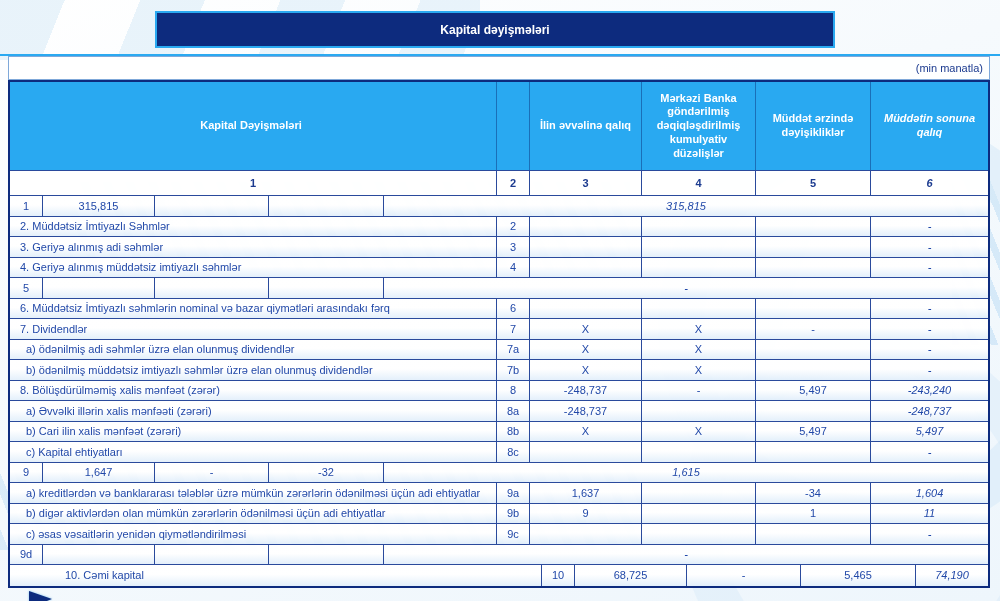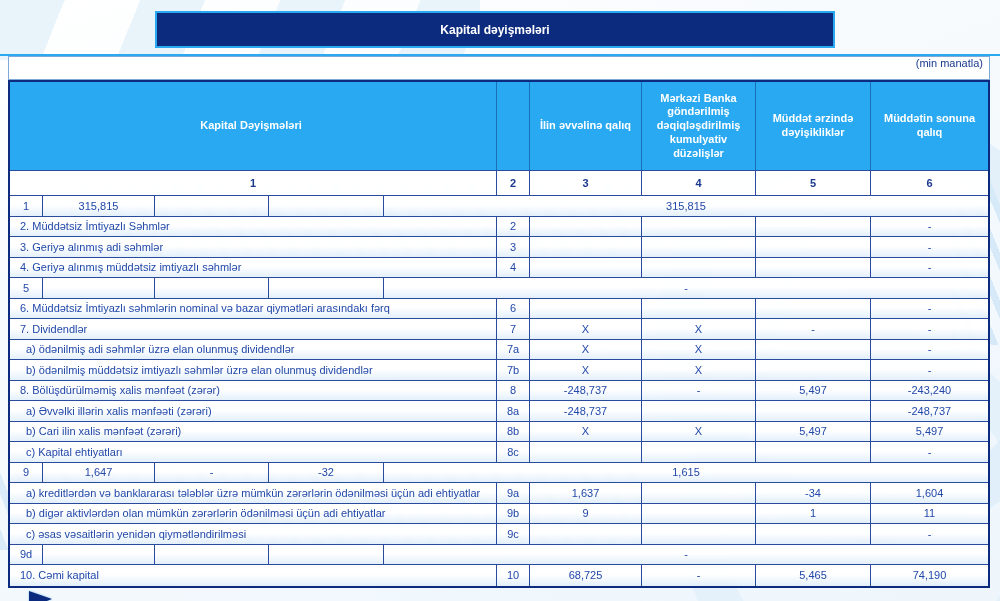--- a/index.html
+++ b/index.html
@@ -30,53 +30,53 @@
     position:absolute;left:155px;top:11px;width:680px;height:37px;z-index:2;
     background:#0d2b7e;border:2px solid #2aa9f1;box-sizing:border-box;
     display:flex;align-items:center;justify-content:center;
     color:#ffffff;font-size:12px;font-weight:bold;
   }
   
   .top-rule{position:absolute;left:0;top:54px;width:1000px;height:2px;background:#2aa9f1;z-index:1;}
   .unit-band{
     position:absolute;left:8px;top:56px;width:982px;height:24px;z-index:2;
     background:rgba(255,255,255,.88);border:1px solid #7fa8d9;box-sizing:border-box;
-    display:flex;justify-content:flex-end;
+    display:flex;align-items:center;justify-content:flex-end;
     color:#1b3a8f;font-size:11px;padding-right:6px;
   }
   
   .cap-table{
     position:absolute;left:8px;top:80px;width:982px;z-index:2;
     border:2px solid #0d2b7e;box-sizing:border-box;background:rgba(255,255,255,.55);
   }
   .thead{display:flex;height:88px;border-bottom:1px solid #2a4a9c;}
   .th{
     background:#29a9f1;color:#ffffff;font-weight:bold;font-size:11px;line-height:1.25;
     display:flex;align-items:center;justify-content:center;text-align:center;
     box-sizing:border-box;border-right:1px solid #1a6fb8;padding:2px 4px;
   }
   .index-row{display:flex;height:24px;border-bottom:1px solid #2a4a9c;background:rgba(255,255,255,.92);}
   .ix{
     color:#1b3a8f;font-weight:bold;font-size:11px;box-sizing:border-box;
     display:flex;align-items:center;justify-content:center;border-right:1px solid #2a4a9c;
   }
   .trow{display:flex;height:20.5px;border-bottom:1px solid #2a4a9c;box-sizing:border-box;
     background:linear-gradient(180deg,rgba(255,255,255,.95) 45%,rgba(221,236,250,.78) 100%);}
-  .trow:last-child{border-bottom:none;}
+  .trow:last-child{border-bottom:none;padding-left:45px;}
   .td{
     color:#2148a8;font-size:11px;box-sizing:border-box;
     display:flex;align-items:center;border-right:1px solid #2a4a9c;overflow:hidden;white-space:nowrap;
   }
   .c-label{width:487px;justify-content:flex-start;padding-left:10px;}
   .trow.indent .c-label{padding-left:16px;text-align:right;}
   .c-num{width:33px;justify-content:center;}
   .c-v3{width:112px;justify-content:center;}
   .c-v4{width:114px;justify-content:center;}
   .c-v5{width:115px;justify-content:center;}
-  .c-v6{flex:1;justify-content:center;border-right:none;}
+  .c-v6{flex:1;justify-content:center;border-right:none;font-style:italic;}
   .th.c-label,.ix.c-label{padding-left:0;justify-content:center;}
 
   
   .nav-arrow{
     position:absolute;left:29px;top:591px;width:0;height:0;z-index:2;cursor:pointer;
     border-left:23px solid #0d2b7e;border-top:8px solid transparent;border-bottom:9px solid transparent;
     filter:drop-shadow(0 0 1px #7fc4f0);
   }
 </style>
 </head>

